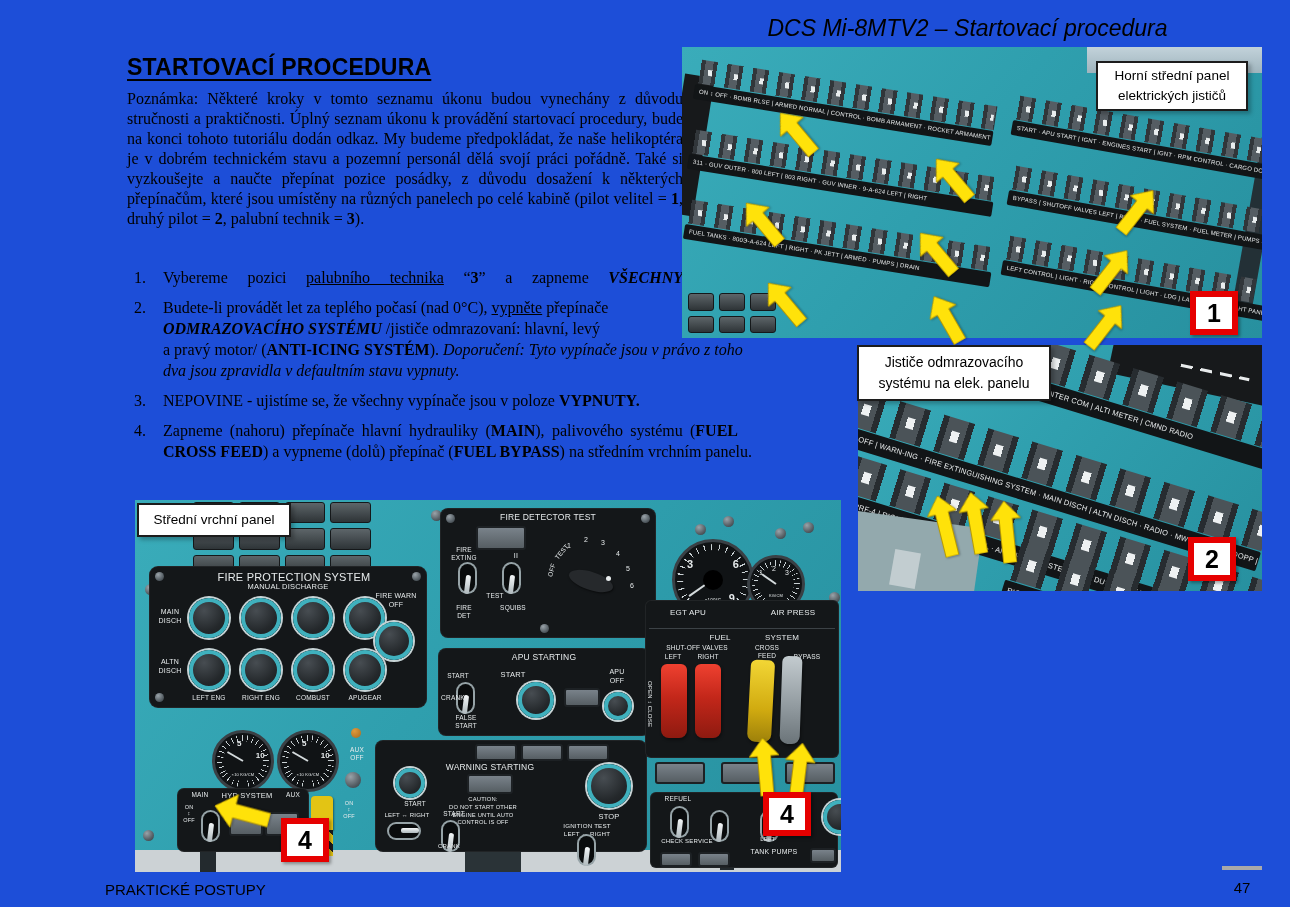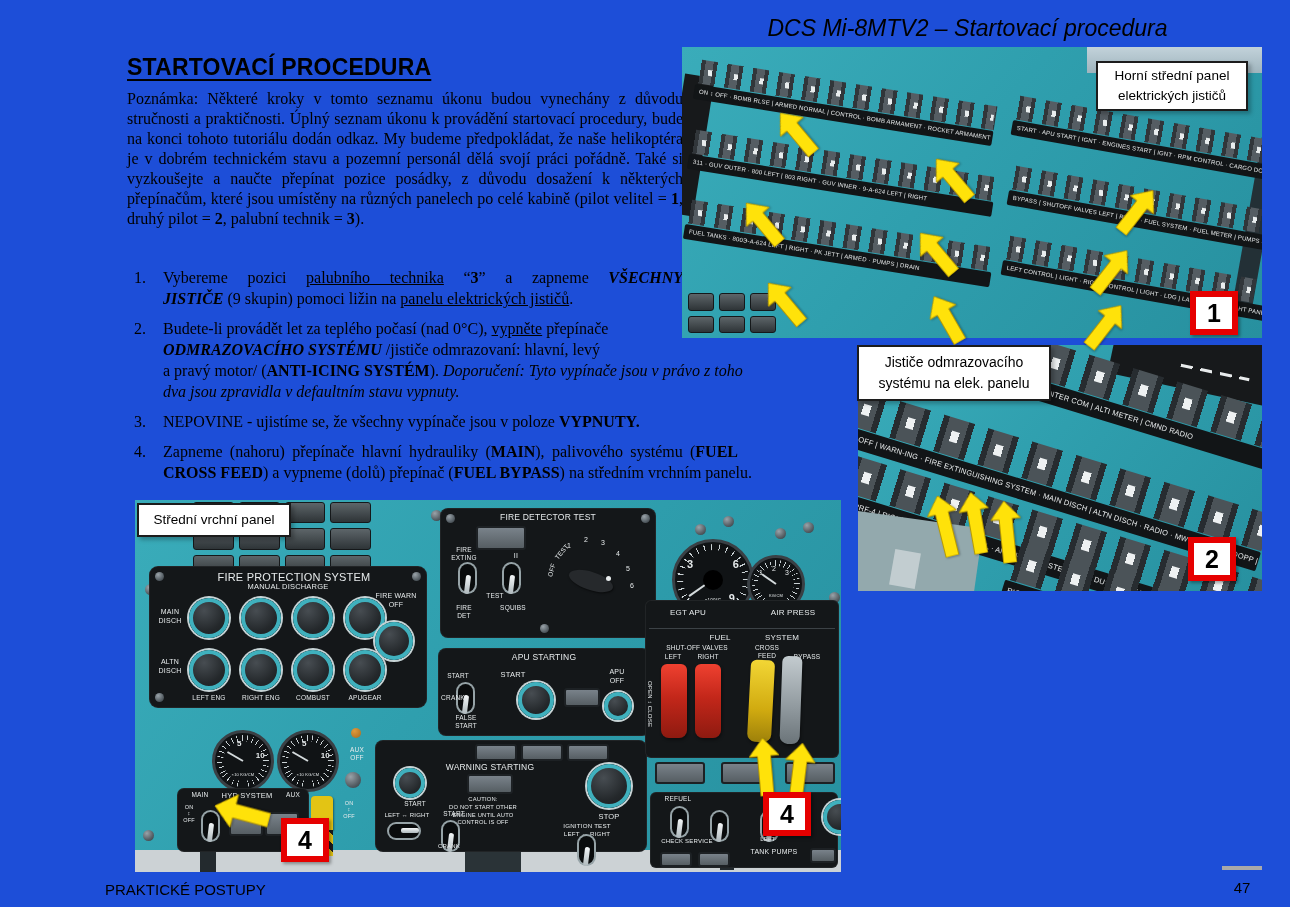--- a/index.html
+++ b/index.html
@@ -86,21 +86,20 @@
 
   <div class="doc-header">DCS Mi-8MTV2 – Startovací procedura</div>
   <div class="sec-title">STARTOVACÍ PROCEDURA</div>
 
   <div class="para"><span>Poznámka: Některé kroky v tomto seznamu úkonu budou vynechány z důvodu stručnosti a praktičnosti. Úplný seznam úkonu k provádění startovací procedury, bude na konci tohoto tutoriálu dodán odkaz. My budeme předpokládat, že naše helikoptéra je v dobrém technickém stavu a pozemní personál dělá svojí práci pořádně. Také si vyzkoušejte a naučte přepínat pozice posádky, z důvodu dosažení k některých přepínačům, které jsou umístěny na různých panelech po celé kabině (pilot velitel = </span><span class="b">1</span><span>, druhý pilot = </span><span class="b">2</span><span>, palubní technik = </span><span class="b">3</span><span>).</span></div>
 
   <div class="olist">
     <div class="li">
       <span class="num">1.</span>
       <div class="lb w520 just"><span>Vybereme pozici </span><span class="u">palubního technika</span><span> “</span><span class="b">3</span><span>” a zapneme </span><span class="bi">VŠECHNY</span></div>
-      <div class="lb"><span class="bi">JISTIČE</span><span> (9 skupin) pomoci ližin na </span><span class="u">panelu elektrických jističů</span><span>.</span></div>
     </div>
     <div class="li">
       <span class="num">2.</span>
       <div class="lb"><span>Budete-li provádět let za teplého počasí (nad 0°C), </span><span class="u">vypněte</span><span> přepínače</span></div>
       <div class="lb"><span class="bi">ODMRAZOVACÍHO SYSTÉMU</span><span> /jističe odmrazovaní: hlavní, levý</span></div>
       <div class="lb"><span>a pravý motor/ (</span><span class="b">ANTI-ICING SYSTÉM</span><span>). </span><span class="i">Doporučení: Tyto vypínače jsou v právo z toho</span></div>
       <div class="lb"><span class="i">dva jsou zpravidla v defaultním stavu vypnuty.</span></div>
     </div>
     <div class="li">
       <span class="num">3.</span>

